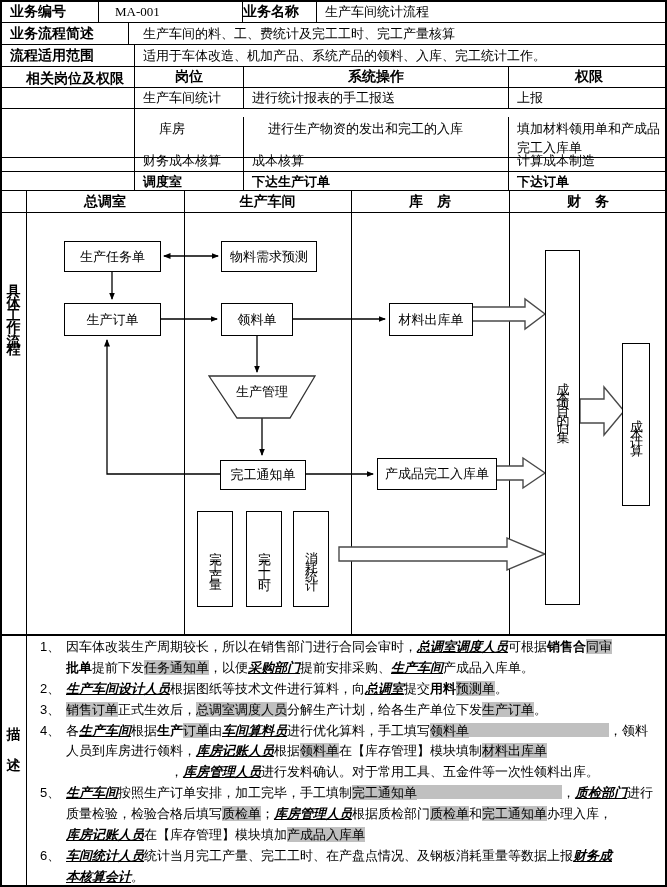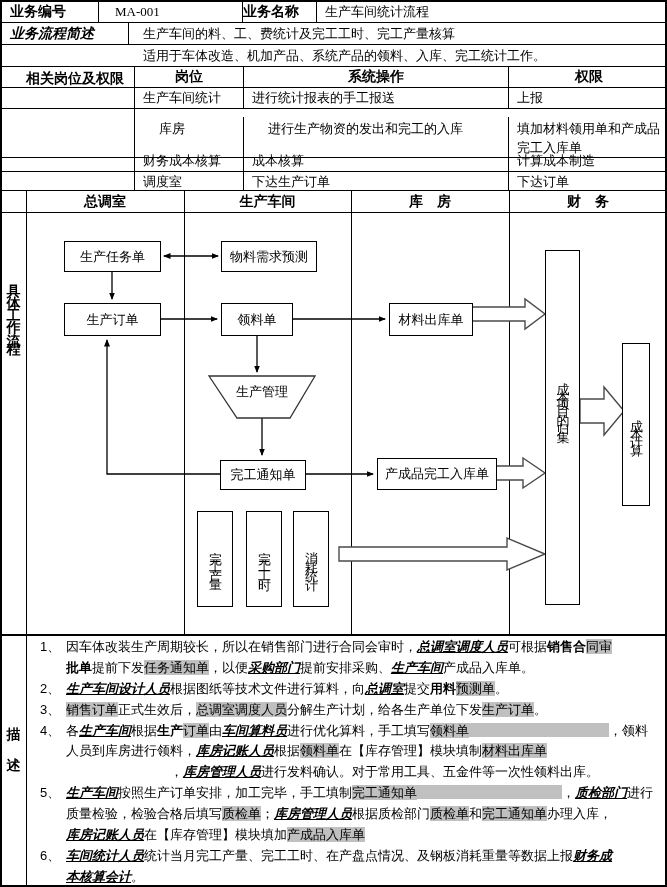--- a/index.html
+++ b/index.html
@@ -44,25 +44,26 @@
 <div id="page">
 
   <div class="sec" style="top:0;height:21px;">
     <div class="cell b" style="left:0;width:97px;">业务编号</div>
     <div class="cell serif" style="left:97px;width:136px;margin-left:8px;">MA-001</div>
     <div class="cell b" style="left:233px;width:82px;">业务名称</div>
     <div class="cell last" style="left:315px;width:352px;">生产车间统计流程</div>
   </div>
 
   <div class="sec" style="top:21px;height:22px;">
-    <div class="cell b" style="left:0;width:127px;font-style:italic;">业务流程简述</div>
+    <div class="cell b" style="left:0;width:127px;">业务流程简述</div>
     <div class="cell last" style="left:133px;width:534px;">生产车间的料、工、费统计及完工工时、完工产量核算</div>
   </div>
 
   <div class="sec" style="top:43px;height:22px;">
+    <div class="cell b" style="left:0;width:133px;">流程适用范围</div>
     <div class="cell last" style="left:133px;width:534px;">适用于车体改造、机加产品、系统产品的领料、入库、完工统计工作。</div>
   </div>
 
   <div class="sec" style="top:65px;height:124px;">
     <div class="cell b top" style="left:0;width:133px;">相关岗位及权限</div>
     <div class="rrow line" style="top:0;height:21px;">
       <div class="cell b center" style="left:133px;width:109px;">岗位</div>
       <div class="cell b center" style="left:242px;width:265px;">系统操作</div>
       <div class="cell b center last" style="left:507px;width:160px;">权限</div>
     </div>
@@ -74,21 +75,21 @@
     <div class="rrow line" style="top:50px;height:41px;">
       <div class="cell top" style="left:133px;width:109px;">库房</div>
       <div class="cell top" style="left:242px;width:265px;">进行生产物资的发出和完工的入库</div>
       <div class="cell last wrapcell" style="left:507px;width:160px;">填加材料领用单和产成品完工入库单</div>
     </div>
     <div class="rrow line" style="top:83px;height:22px;">
       <div class="cell" style="left:133px;width:109px;">财务成本核算</div>
       <div class="cell" style="left:242px;width:265px;">成本核算</div>
       <div class="cell last" style="left:507px;width:160px;">计算成本制造</div>
     </div>
-    <div class="rrow" style="top:105px;height:19px;">
+    <div class="rrow" style="top:105px;height:19px;font-weight:bold;">
       <div class="cell" style="left:133px;width:109px;">调度室</div>
       <div class="cell" style="left:242px;width:265px;">下达生产订单</div>
       <div class="cell last" style="left:507px;width:160px;">下达订单</div>
     </div>
   </div>
 
   <div id="flow">
     <svg width="667" height="887" viewBox="0 0 667 887">
       <defs>
         <marker id="ah" markerWidth="9" markerHeight="8" refX="6.5" refY="3" orient="auto-start-reverse" markerUnits="userSpaceOnUse">

